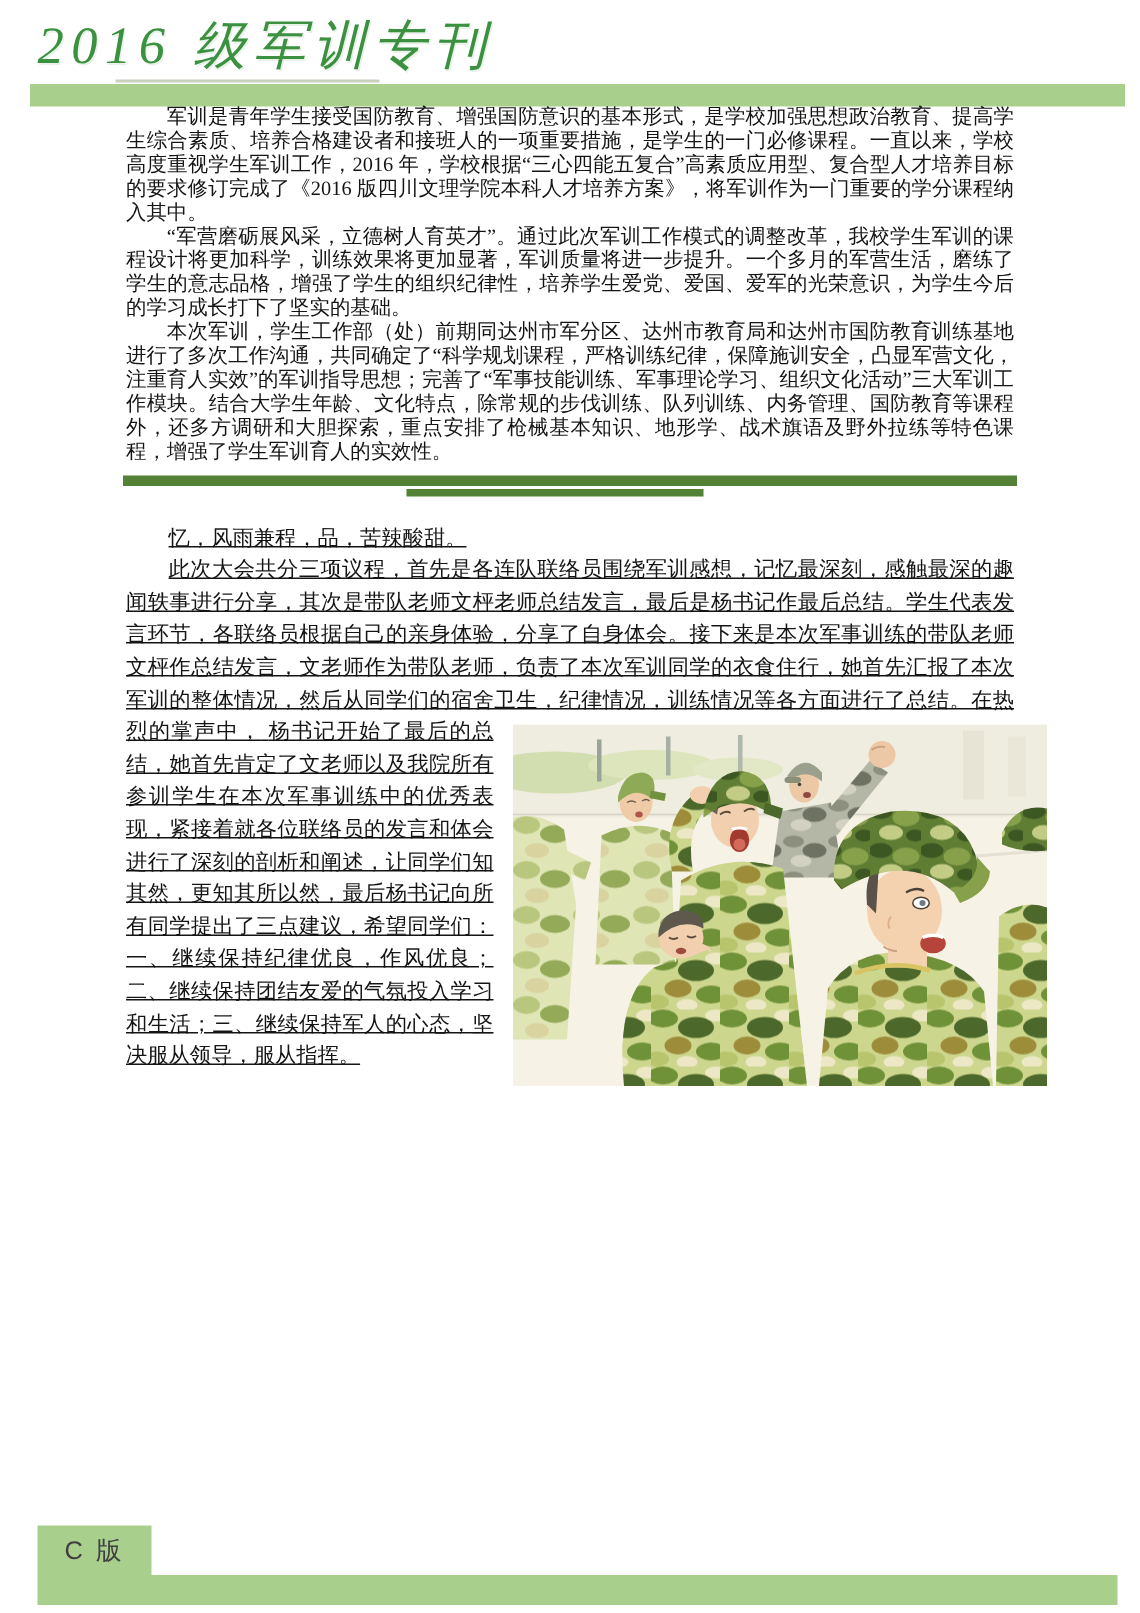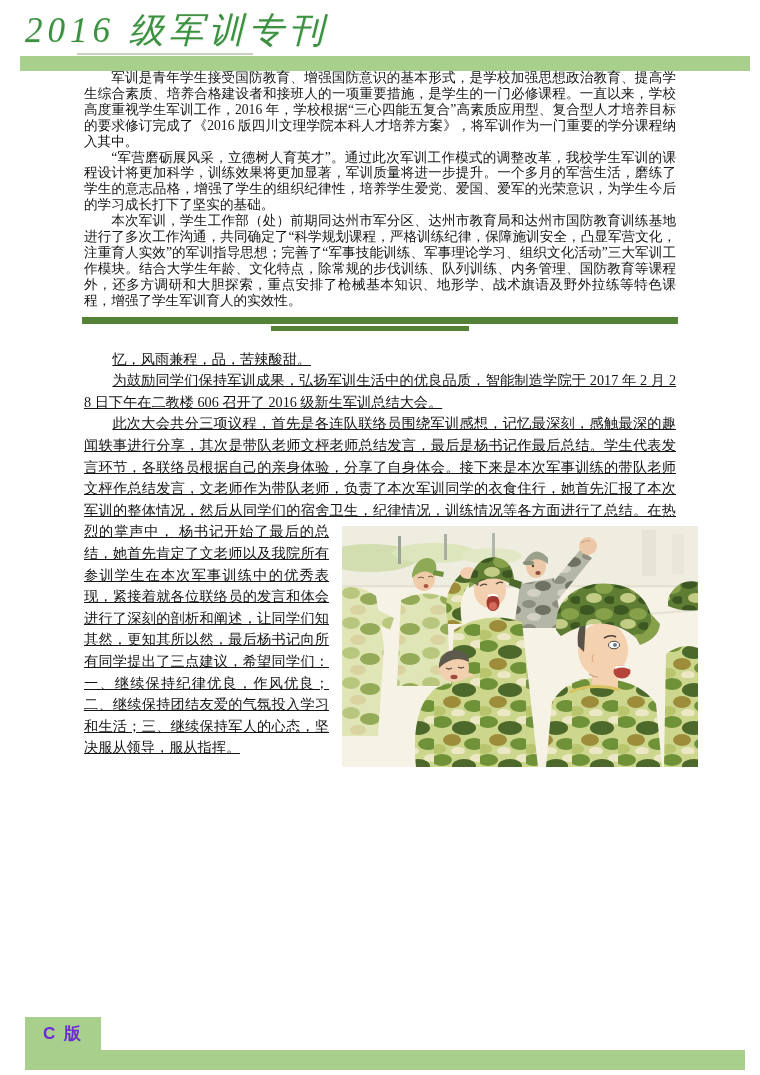--- a/index.html
+++ b/index.html
@@ -40,21 +40,21 @@
   .illustration-float{
     float:right;width:356px;height:241px;margin:5px -22px 2px 13px;
     display:block;
   }
   .illustration-float svg{display:block;}
   
   .footer-tab{
     position:absolute;left:25px;top:1017px;width:76px;height:33px;background:#a9cf8d;
     display:flex;align-items:center;justify-content:center;
     font-family:"Liberation Sans","DejaVu Sans",sans-serif;
-    font-weight:bold;font-size:17px;color:#6d28d9;letter-spacing:2px;
+    font-weight:normal;font-size:17px;color:#404040;letter-spacing:2px;
   }
   .footer-bar{position:absolute;left:25px;top:1050px;width:720px;height:20px;background:#a9cf8d;}
 </style>
 </head>
 <body>
 
 <div class="masthead">
   <div class="masthead-text">2016 级军训专刊</div>
   <div class="masthead-underline"></div>
 </div>
@@ -68,21 +68,20 @@
     <p>本次军训，学生工作部（处）前期同达州市军分区、达州市教育局和达州市国防教育训练基地进行了多次工作沟通，共同确定了“科学规划课程，严格训练纪律，保障施训安全，凸显军营文化，注重育人实效”的军训指导思想；完善了“军事技能训练、军事理论学习、组织文化活动”三大军训工作模块。结合大学生年龄、文化特点，除常规的步伐训练、队列训练、内务管理、国防教育等课程外，还多方调研和大胆探索，重点安排了枪械基本知识、地形学、战术旗语及野外拉练等特色课程，增强了学生军训育人的实效性。</p>
   </div>
 
   <div class="section-bar"></div>
   <div class="section-title-row">
     <div class="title-underline"></div>
   </div>
 
   <div class="summary">
     <p>忆，风雨兼程，品，苦辣酸甜。</p>
-    <p>为鼓励同学们保持军训成果，弘扬军训生活中的优良品质，智能制造学院于 2017 年 2 月 28 日下午在二教楼 606 召开了 2016 级新生军训总结大会。</p>
     <p>
       <span>此次大会共分三项议程，首先是各连队联络员围绕军训感想，记忆最深刻，感触最深的趣闻轶事进行分享，其次是带队老师文枰老师总结发言，最后是杨书记作最后总结。学生代表发言环节，各联络员根据自己的亲身体验，分享了自身体会。接下来是本次军事训练的带队老师文枰作总结发言，文老师作为带队老师，负责了本次军训同学的衣食住行，她首先汇报了本次军训的整体情况，然后从同学们的宿舍卫生，纪律情况，训练情况等各方面进行了总结。在热烈的掌声中，</span>
       <span class="illustration-float">
 
         <svg width="356" height="241" viewBox="0 0 356 241" xmlns="http://www.w3.org/2000/svg">
           <defs>
             <pattern id="camo" width="46" height="38" patternUnits="userSpaceOnUse">
               <rect width="46" height="38" fill="#ccd68c"></rect>
               <ellipse cx="8" cy="6" rx="10" ry="6" fill="#6f9138"></ellipse>
               <ellipse cx="30" cy="12" rx="12" ry="7" fill="#4c682a"></ellipse>

